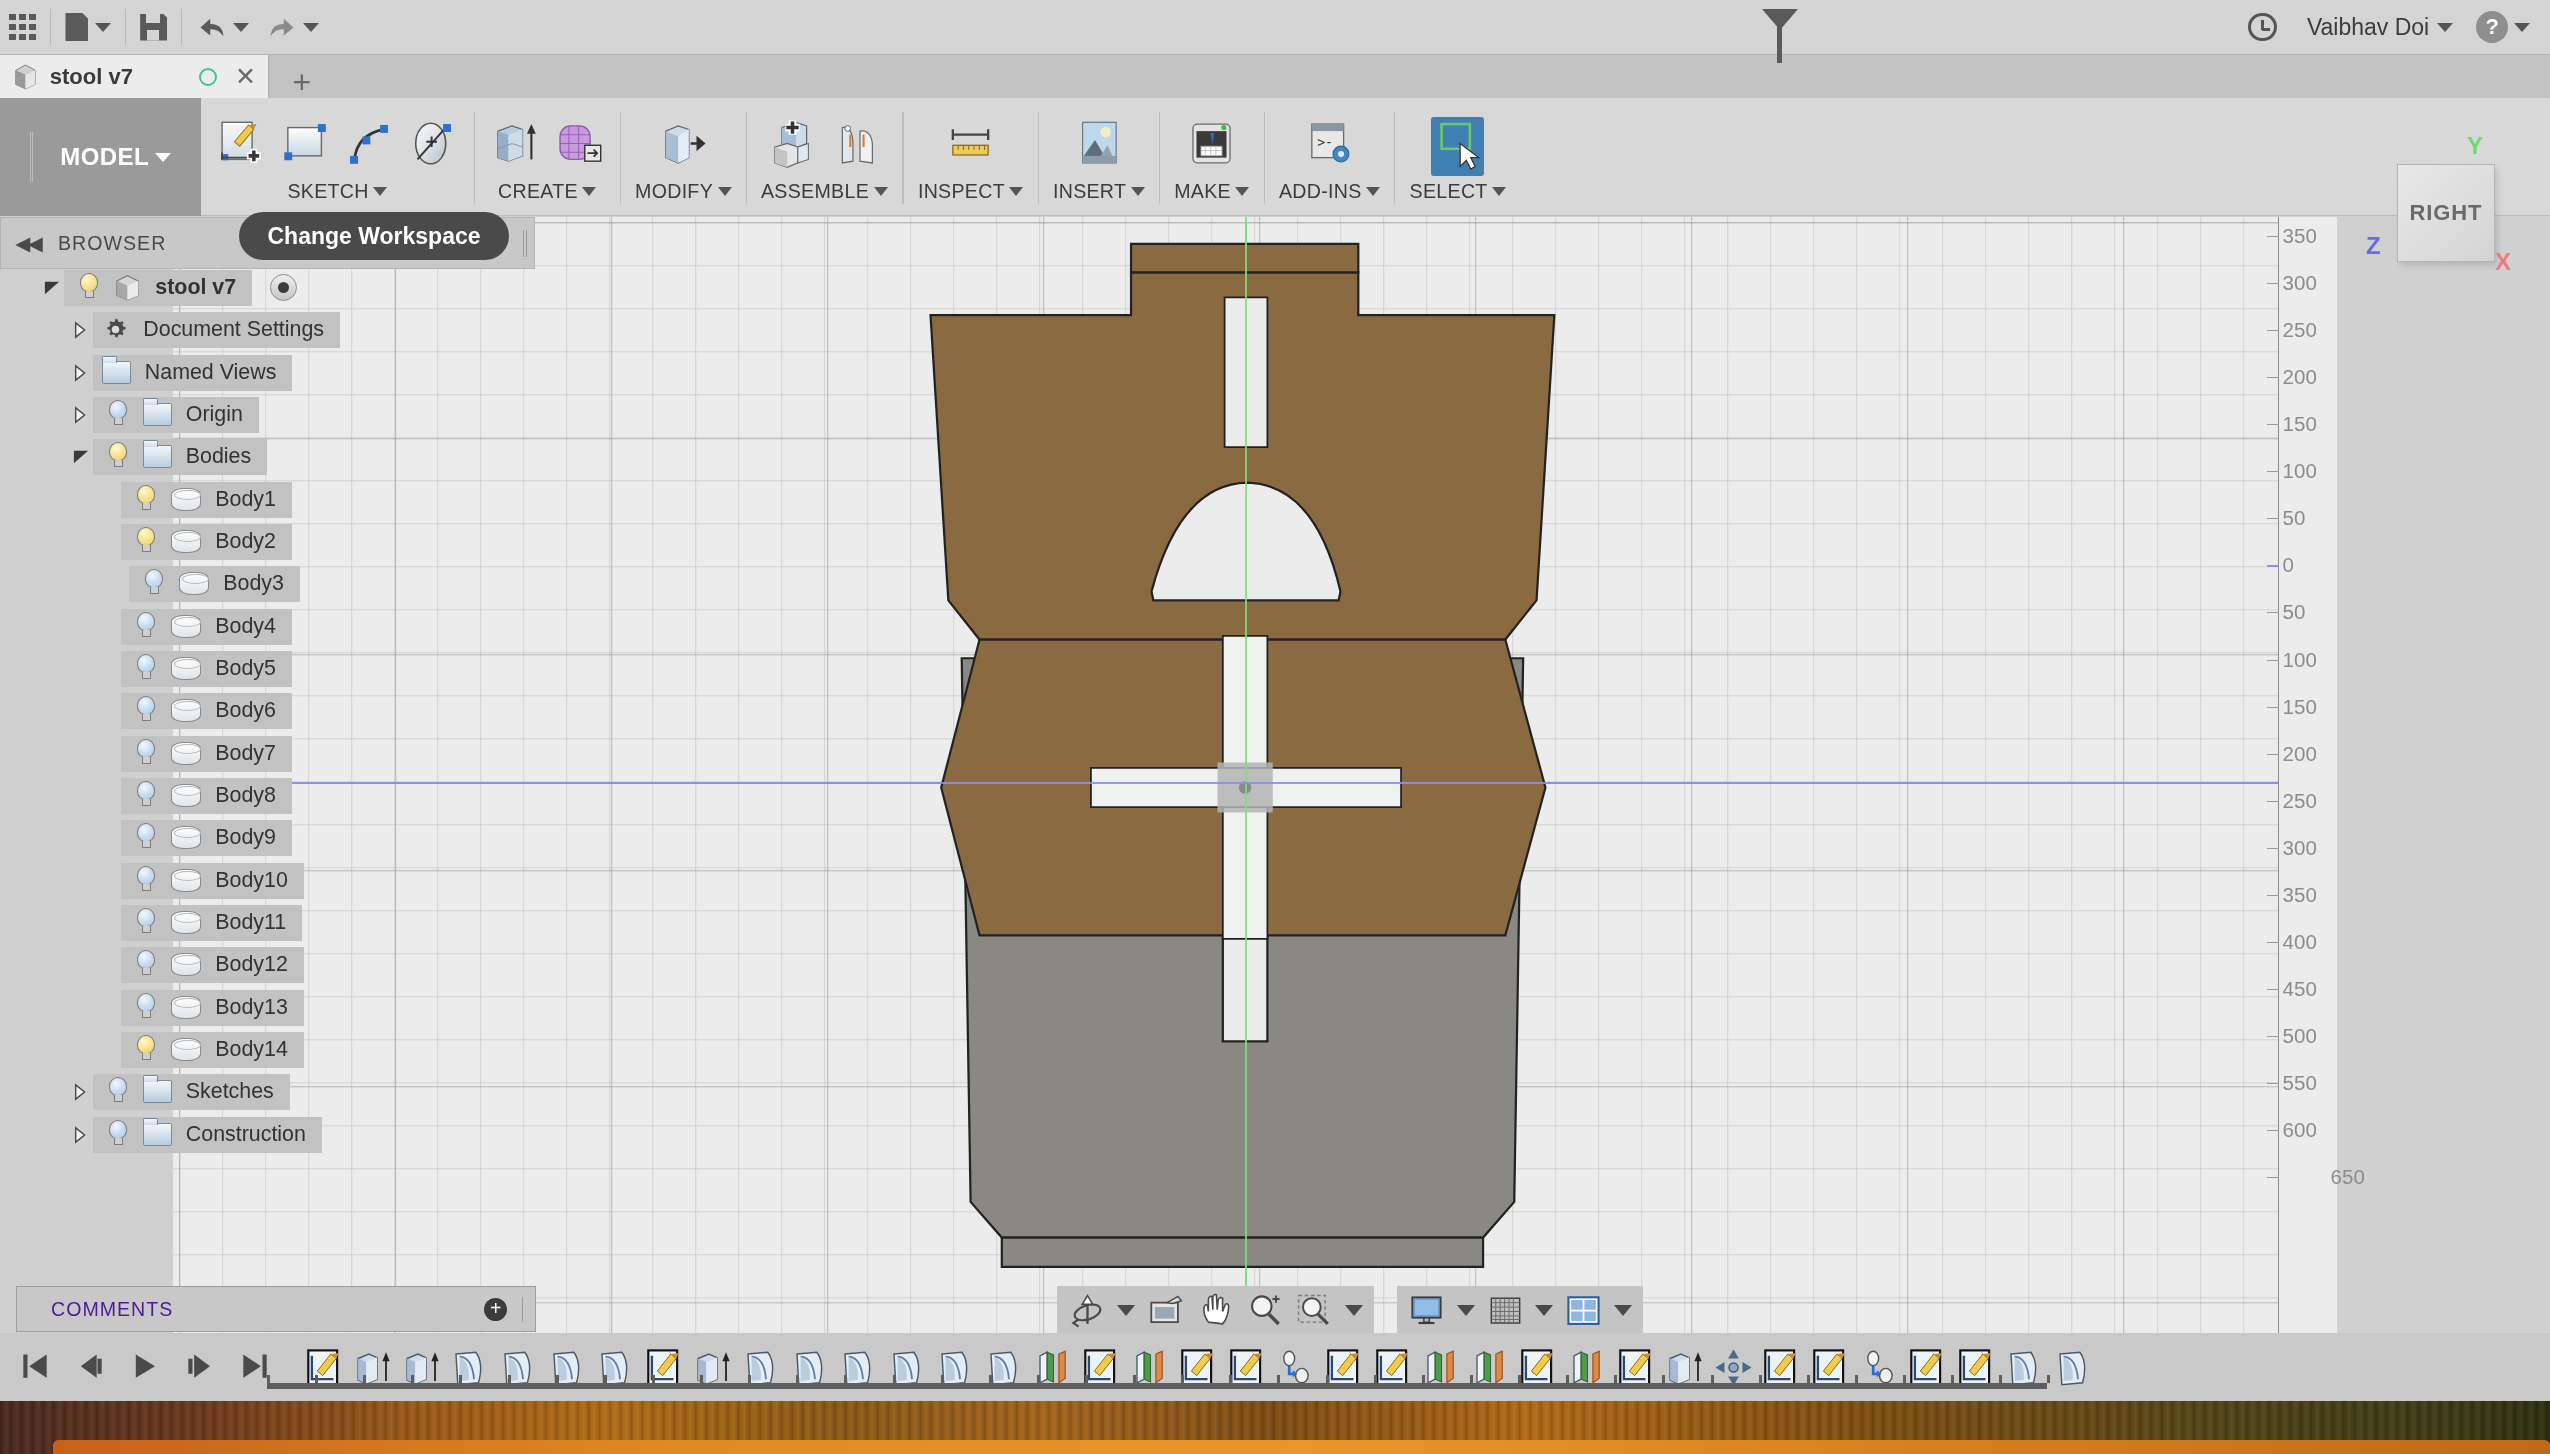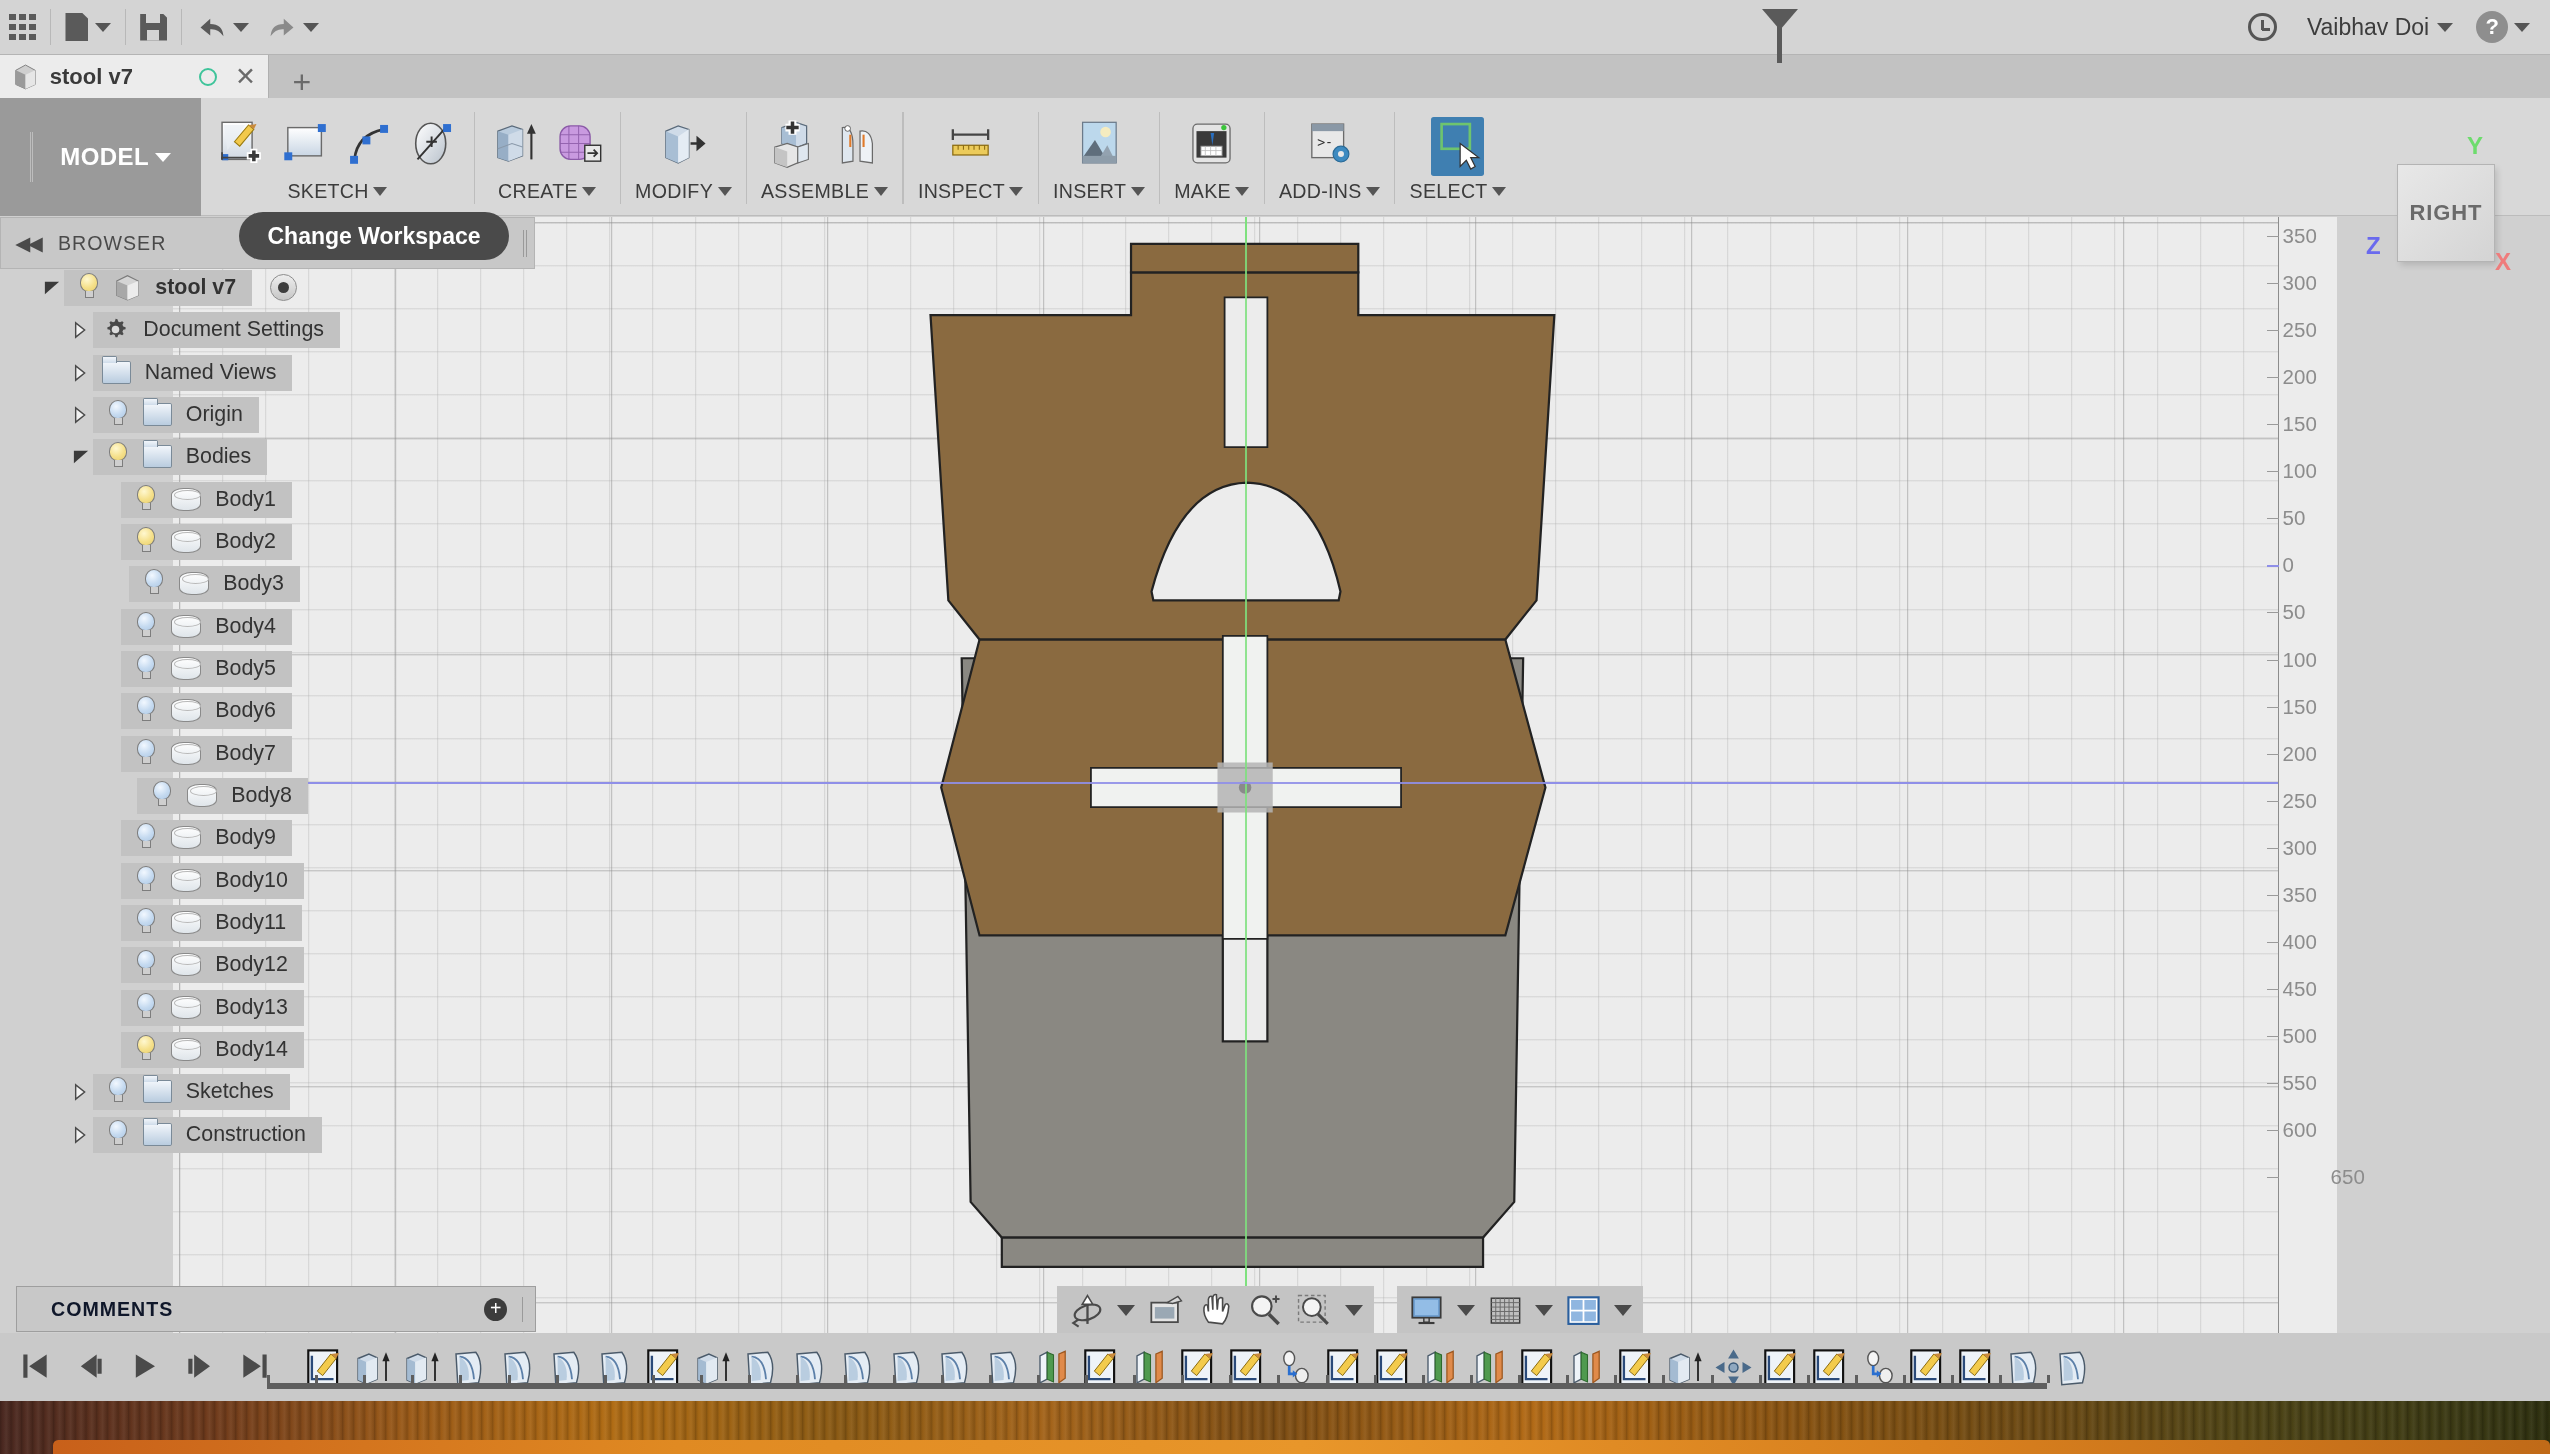--- a/index.html
+++ b/index.html
@@ -143,21 +143,21 @@
   #ax-z { left:2366px; top:232px; color:#6a6aee; }
 
   
   #navbar { position:absolute; left:1057px; top:1286px; height:48px; display:flex; align-items:center; gap:3.6px; }
   .navgrp { background:#c4c4c4; height:48px; display:flex; align-items:center; padding:0 10.7px; gap:10.7px; }
   .nicon { width:39px; height:37px; position:relative; }
   .ncaret { width:0;height:0;border-left:9.8px solid transparent;border-right:9.8px solid transparent;border-top:11.6px solid #4a4a4a; }
 
   
   #comments { position:absolute; left:16px; top:1286px; width:520px; height:46px; background:#c8c8c8; border:0.9px solid #9e9e9e; display:flex; align-items:center; }
-  #comments-label { font-size:19.6px; color:#0f172a; margin-left:34px; letter-spacing:1px;font-weight:bold;}
+  #comments-label { font-size:19.6px; color:#4c1d95; margin-left:34px; letter-spacing:1px;}
   .plus-circle { margin-left:auto; width:23px;height:23px;border-radius:50%; background:#3c3c3c; color:#fff; font-size:19.6px; display:flex;align-items:center;justify-content:center; line-height:1;}
   .cmt-grip { width:2.7px;height:25px;border-left:1.8px solid #9a9a9a; margin:0 10.7px 0 14.3px;}
 
   
   #setgear { position:absolute; left:2506px; top:1353px; width:30px;height:30px; }
 
   
   #timeline { position:absolute; left:0; top:1333px; width:2550px; height:68px; background:#c9c9c9; display:flex; align-items:center; }
   #tl-playback { display:flex; align-items:center; gap:25px; margin-left:19.6px; }
   .pb { width:30px;height:30px; position:relative; }
@@ -733,21 +733,21 @@
         <div class="tw-expander" style="margin-left: 96px;"></div>
         <div class="tree-pill">
           <div class="bulb off">
             <span class="b"></span>
             <span class="s"></span>
           </div>
           <div class="cyl"></div>
           <span class="tree-label">Body7</span>
         </div>
       </div>
-      <div class="tree-row" style="top: 508px; left: 16px; align-items: center;">
+      <div class="tree-row" style="top: 508px; left: 0px; align-items: center;">
         <div class="tw-expander" style="margin-left: 96px;"></div>
         <div class="tree-pill">
           <div class="bulb off">
             <span class="b"></span>
             <span class="s"></span>
           </div>
           <div class="cyl"></div>
           <span class="tree-label">Body8</span>
         </div>
       </div>

